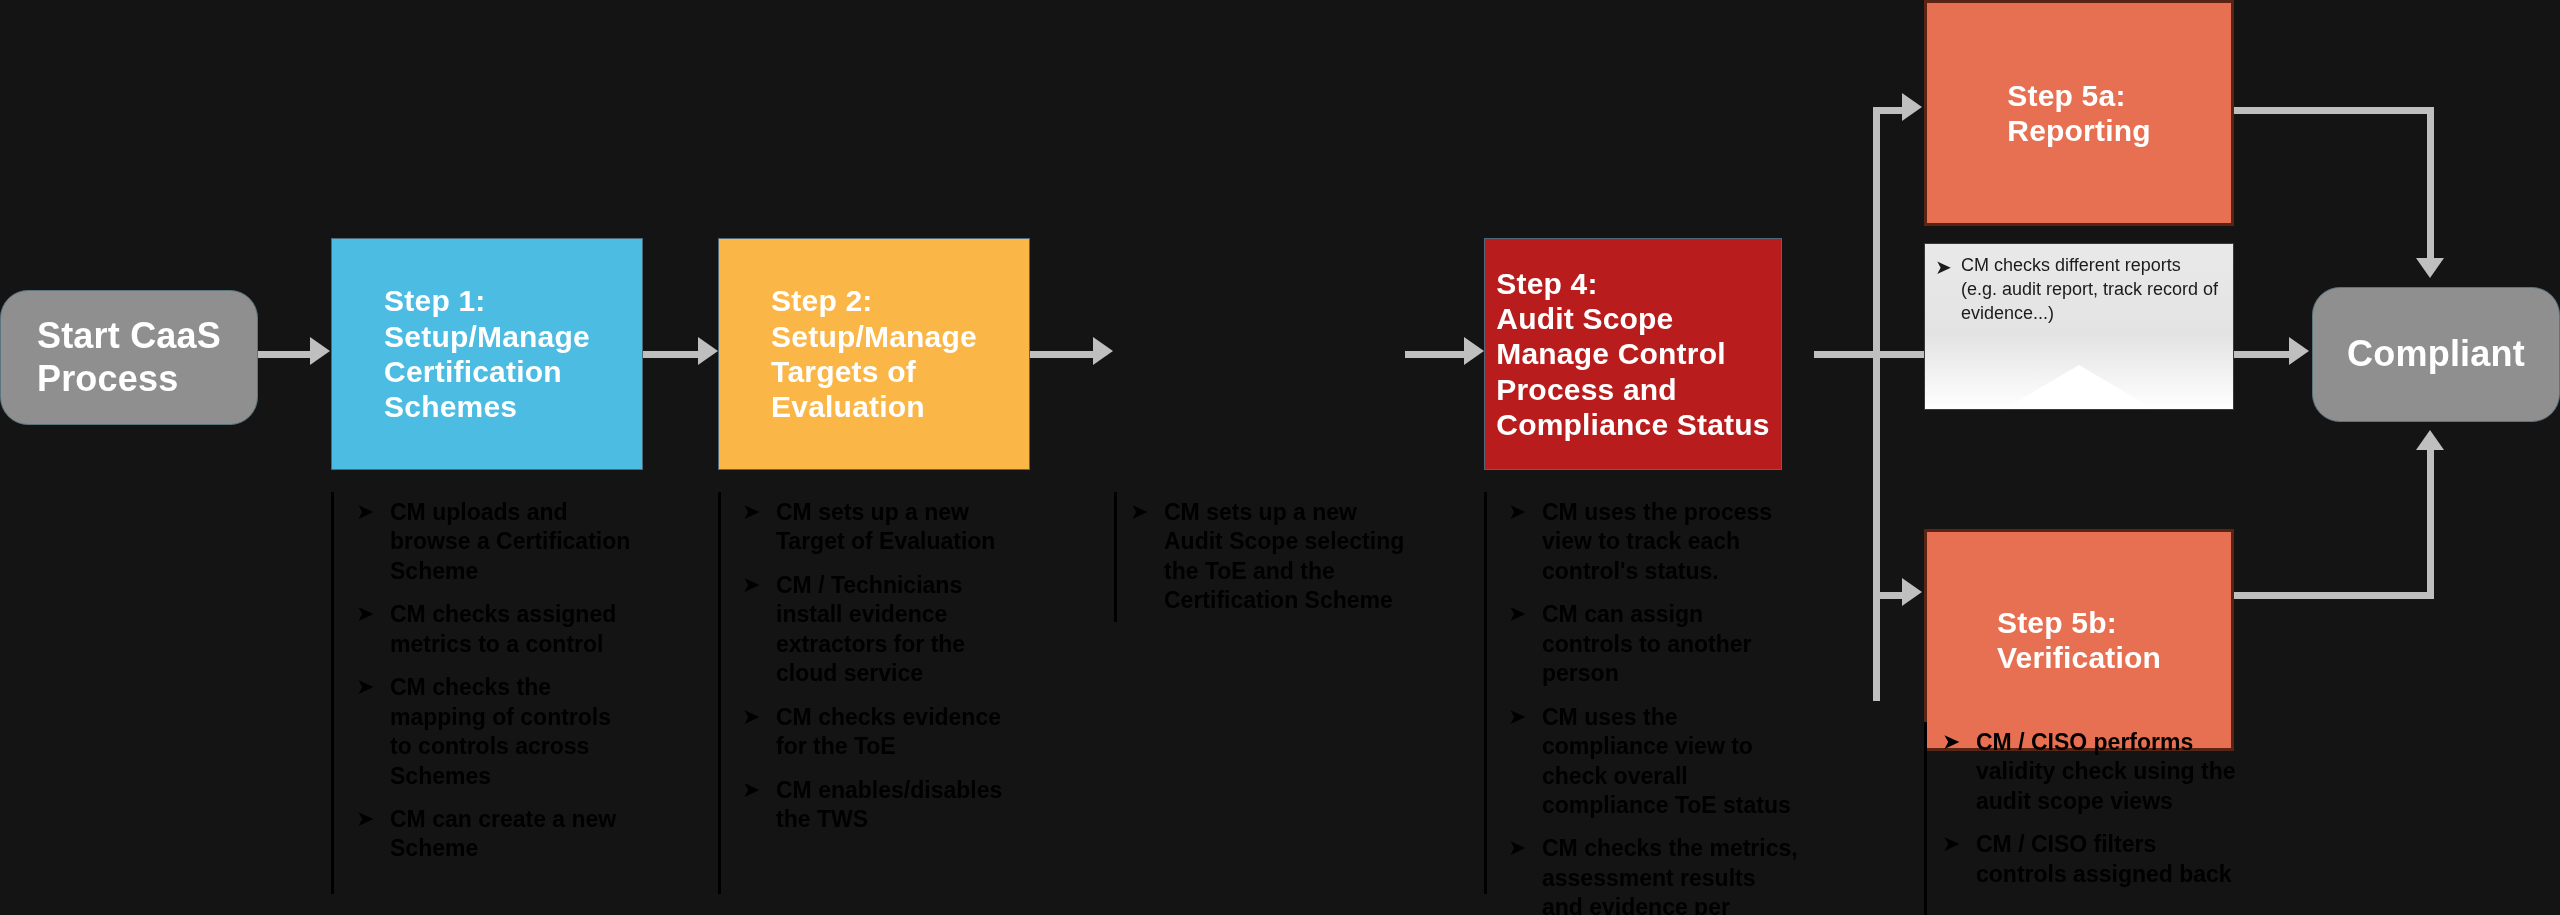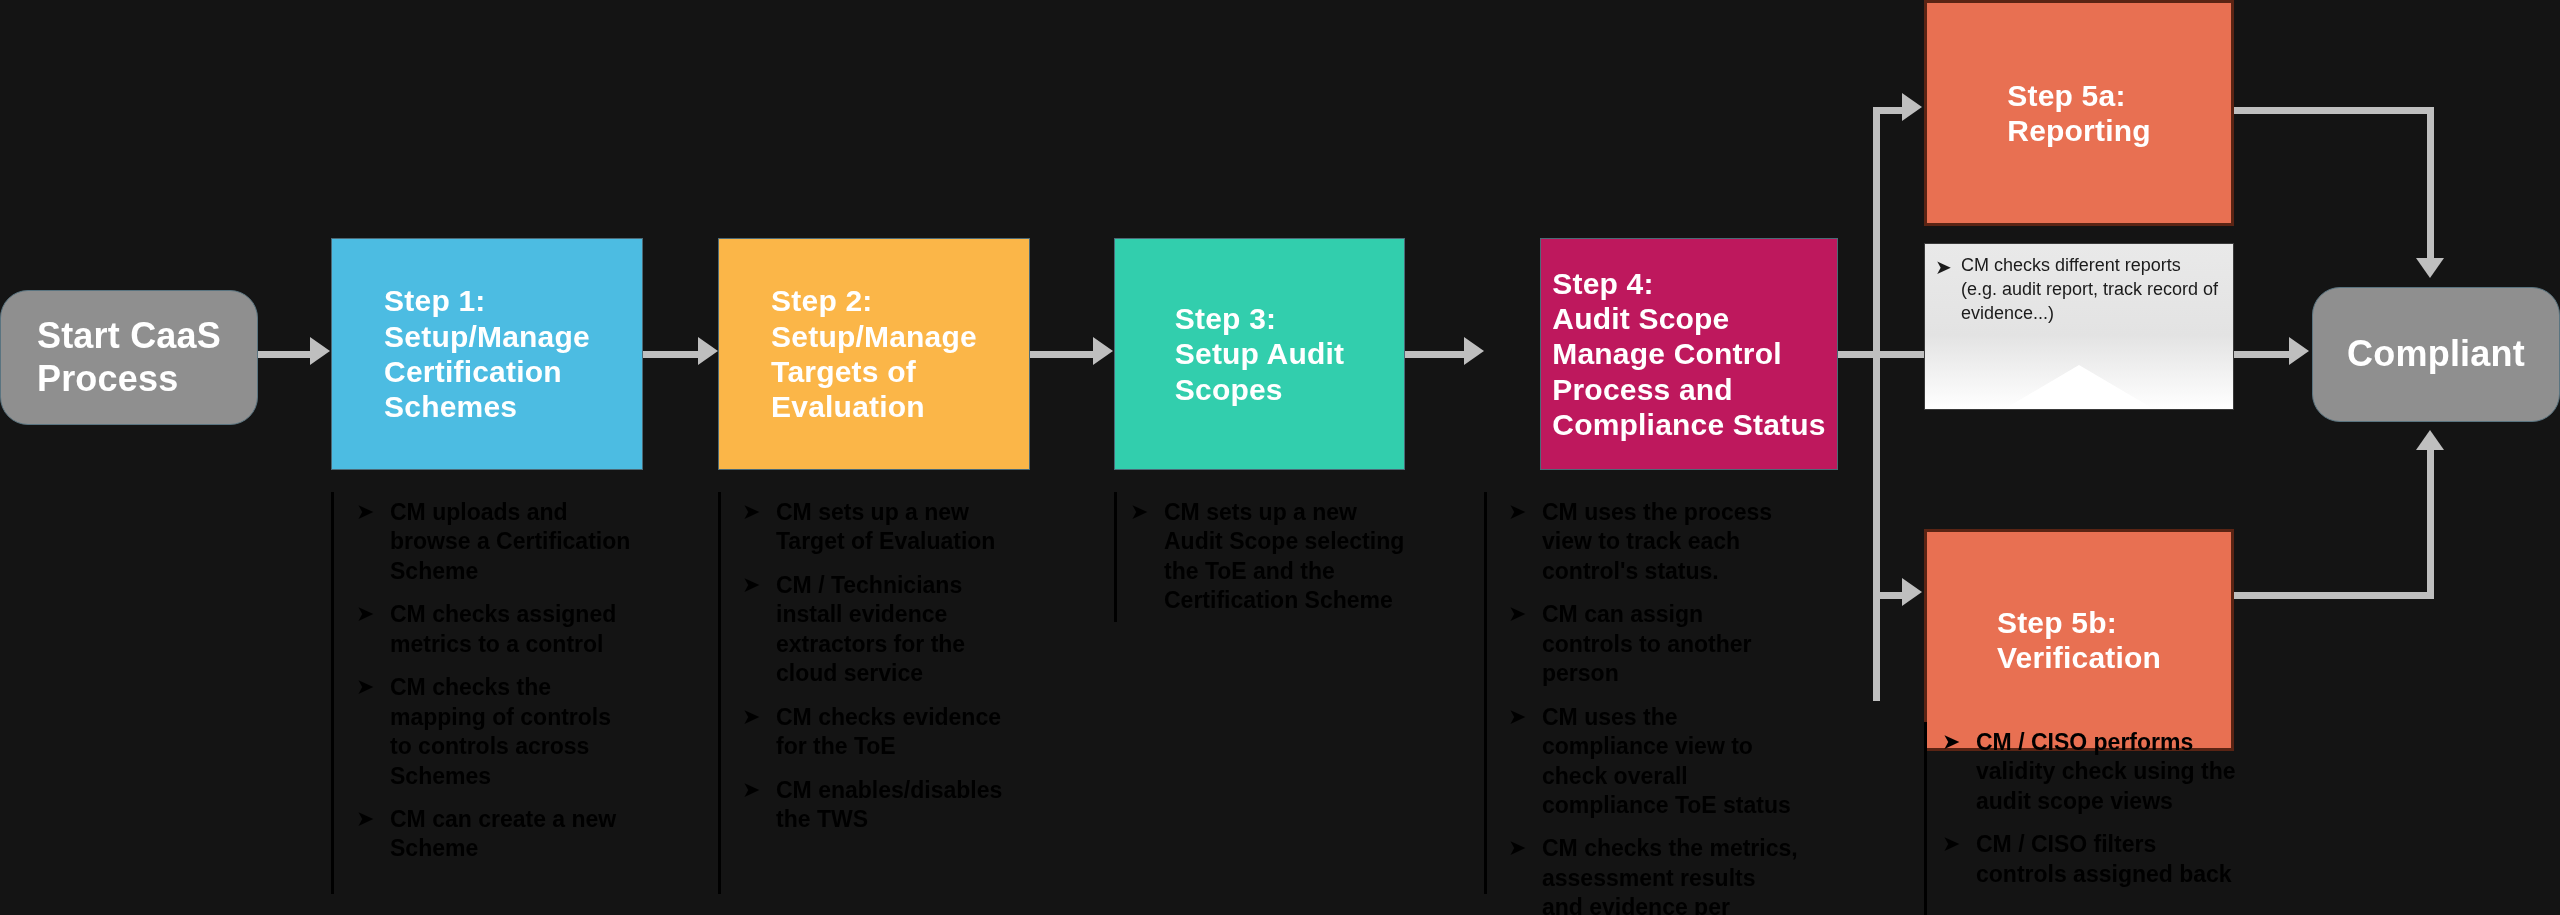--- a/index.html
+++ b/index.html
@@ -38,21 +38,21 @@
   #compliant-node {
     left: 2312px; top: 287px; width: 248px; height: 135px;
     background: #8f8f8f;
     font-size: 36px;
   }
 
   
   #step1-node { left:331px;  top:238px; width:312px; height:232px; background:#4CBCE2; font-size:30px; }
   #step2-node { left:718px;  top:238px; width:312px; height:232px; background:#FBB648; font-size:30px; }
   #step3-node { left:1114px; top:238px; width:291px; height:232px; background:#32CEAD; font-size:30px; }
-  #step4-node { left:1540px; top:238px; width:298px; height:232px; background:#be185d; font-size:30px; }
+  #step4-node { left:1484px; top:238px; width:298px; height:232px; background:#b91c1c; font-size:30px; }
 
   #step5a-node {
     left:1924px; top:0px; width:310px; height:226px;
     background:#E87052; font-size:30px;
     border: 3px solid #5A2414;
   }
   #step5b-node {
     left:1924px; top:484px; width:310px; height:222px;
     background:#E87052; font-size:30px;
     border: 3px solid #5A2414;
@@ -200,25 +200,20 @@
 Schemes</span>
   </div>
 
   <div class="node sq" id="step2-node">
     <span class="nlabel">Step 2:
 Setup/Manage
 Targets of
 Evaluation</span>
   </div>
 
-  <div class="node sq" id="step3-node">
-    <span class="nlabel">Step 3:
-Setup Audit
-Scopes</span>
-  </div>
 
   <div class="node sq" id="step4-node">
     <span class="nlabel">Step 4:
 Audit Scope
 Manage Control
 Process and
 Compliance Status</span>
   </div>
 
   <div class="node" id="step5a-node">

